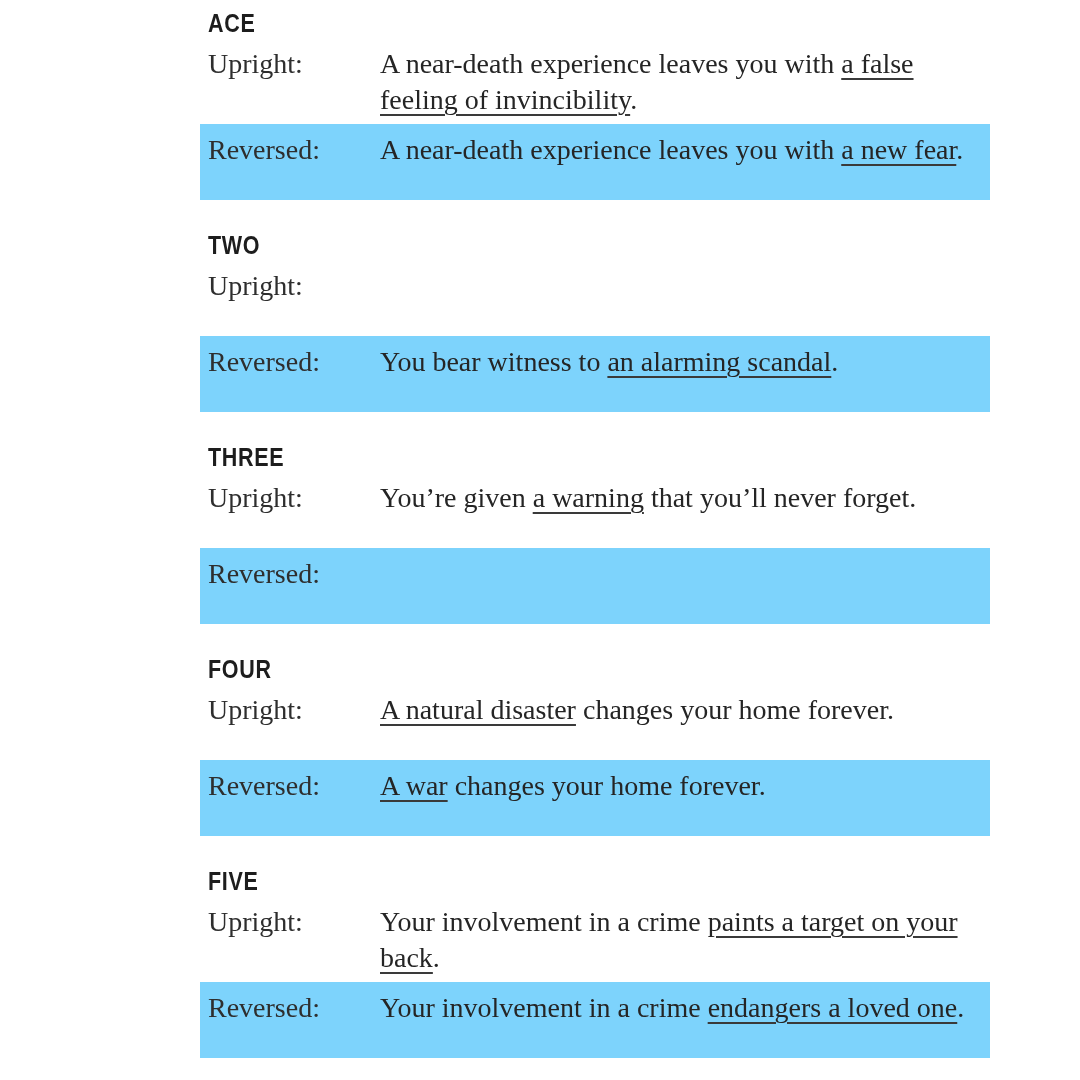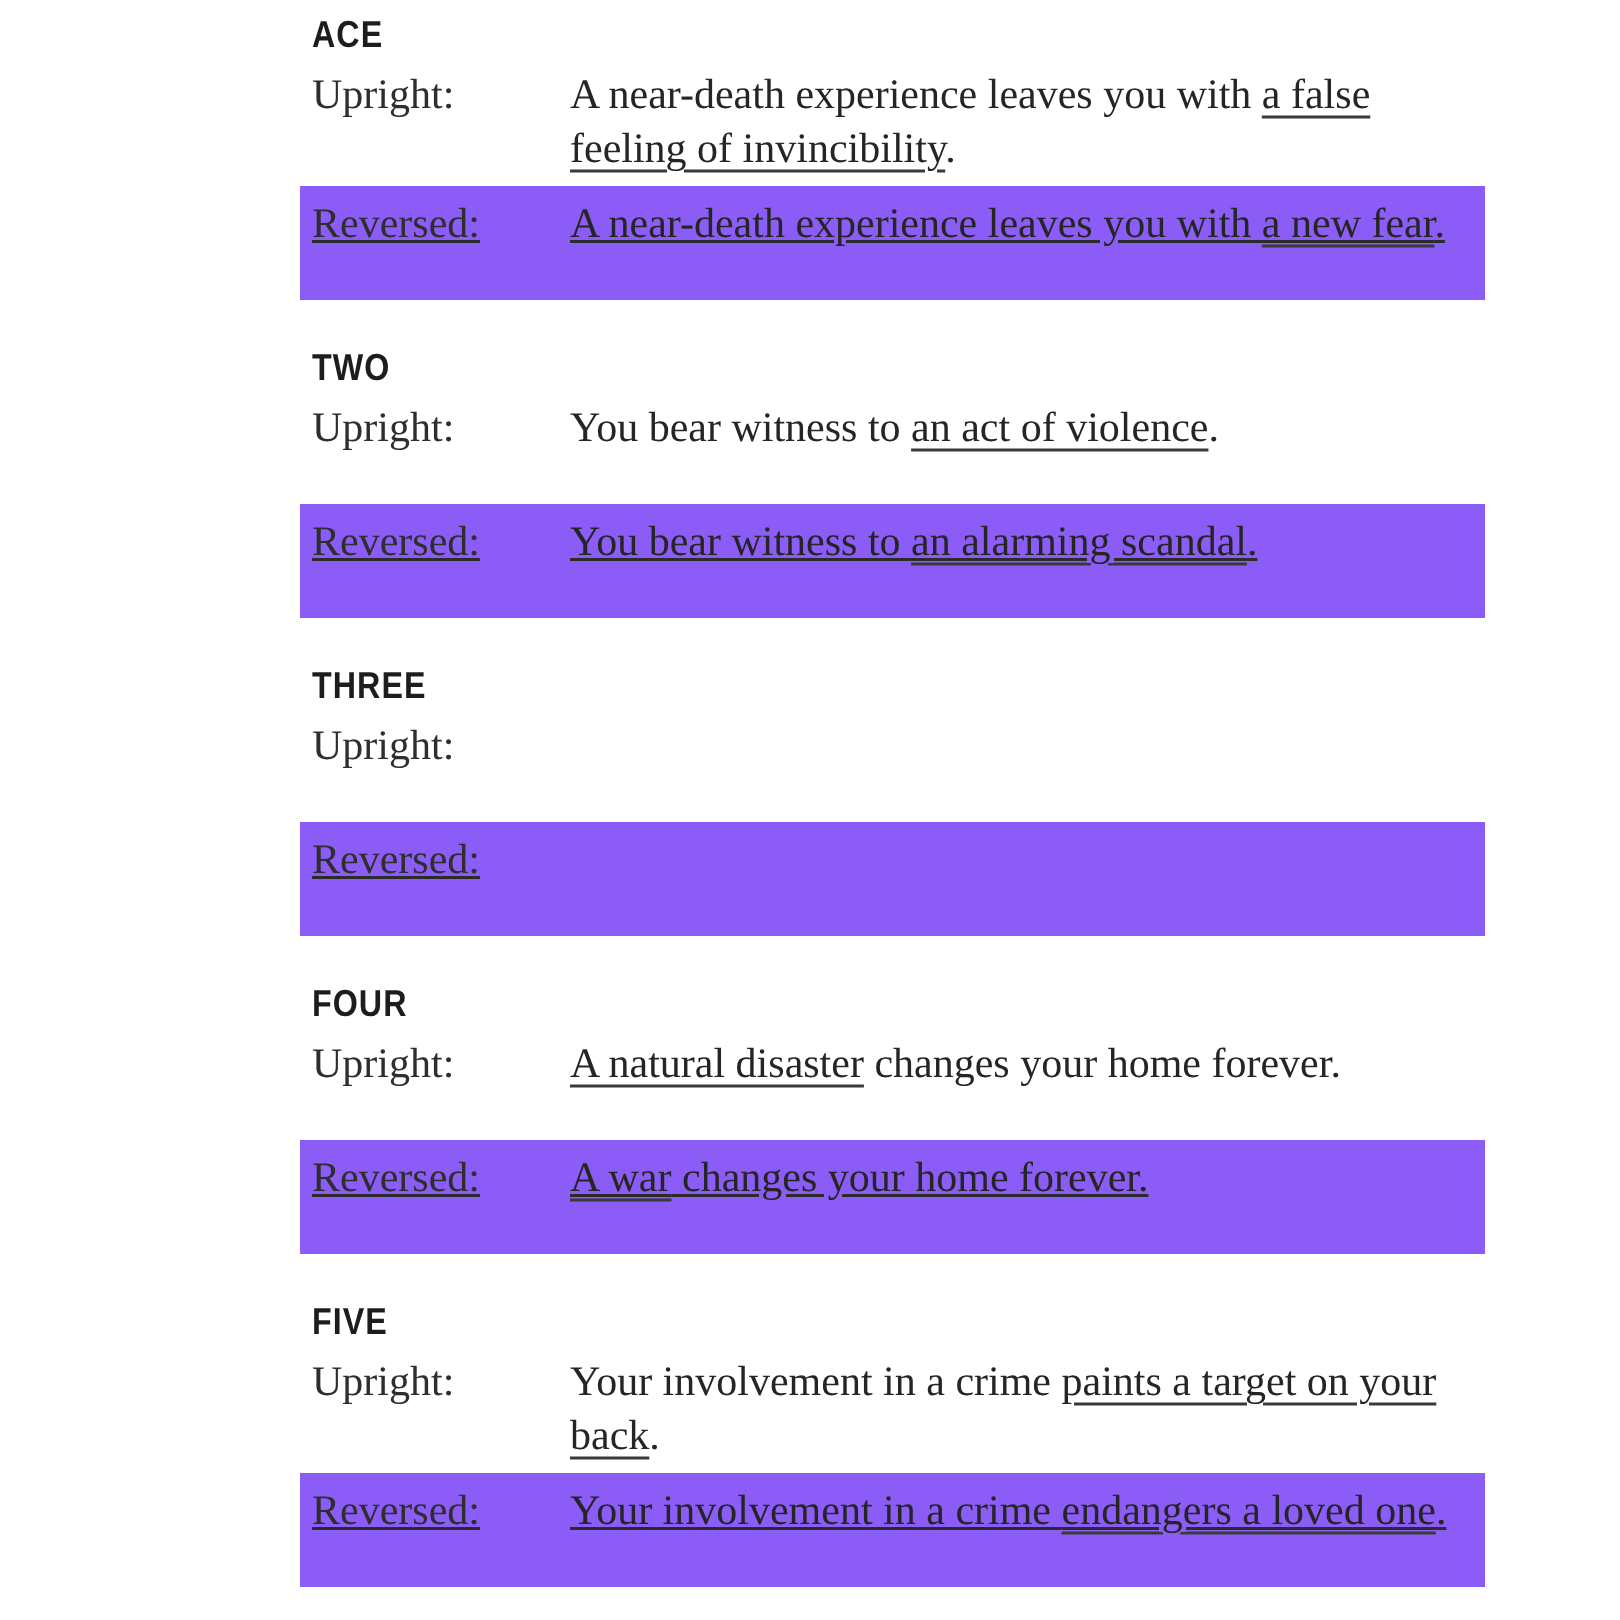--- a/index.html
+++ b/index.html
@@ -34,21 +34,21 @@
   .heading-line { height: 30px; margin-top: 30px; }
   .section:first-child .heading-line { margin-top: 0; }
   .row {
     display: flex;
     box-sizing: border-box;
     min-height: 76px;
     padding: 8px 12px 6px 8px;
     font-size: 28px;
     line-height: 36px;
   }
-  .row.shaded { background: #8b5cf6; text-decoration: underline; }
+  .row.shaded { background: #7dd3fc; }
   .row-label {
     flex: 0 0 172px;
     color: #2e2e2e;
   }
   .row-desc {
     flex: 1 1 auto;
     color: #252525;
   }
   .u {
     text-decoration: underline;
@@ -71,32 +71,32 @@
     <div class="row shaded">
       <div class="row-label">Reversed:</div>
       <div class="row-desc"><span>A near-death experience leaves you with </span><span class="u">a new fear</span><span>.</span></div>
     </div>
   </div>
 
   <div class="section">
     <div class="heading-line"><h2 class="card-heading">TWO</h2></div>
     <div class="row">
       <div class="row-label">Upright:</div>
-      <div class="row-desc"><span>You bear witness to </span><span class="u">an act of violence</span><span>.</span></div>
     </div>
     <div class="row shaded">
       <div class="row-label">Reversed:</div>
       <div class="row-desc"><span>You bear witness to </span><span class="u">an alarming scandal</span><span>.</span></div>
     </div>
   </div>
 
   <div class="section">
     <div class="heading-line"><h2 class="card-heading">THREE</h2></div>
     <div class="row">
       <div class="row-label">Upright:</div>
+      <div class="row-desc"><span>You’re given </span><span class="u">a warning</span><span> that you’ll never forget.</span></div>
     </div>
     <div class="row shaded">
       <div class="row-label">Reversed:</div>
     </div>
   </div>
 
   <div class="section">
     <div class="heading-line"><h2 class="card-heading">FOUR</h2></div>
     <div class="row">
       <div class="row-label">Upright:</div>

